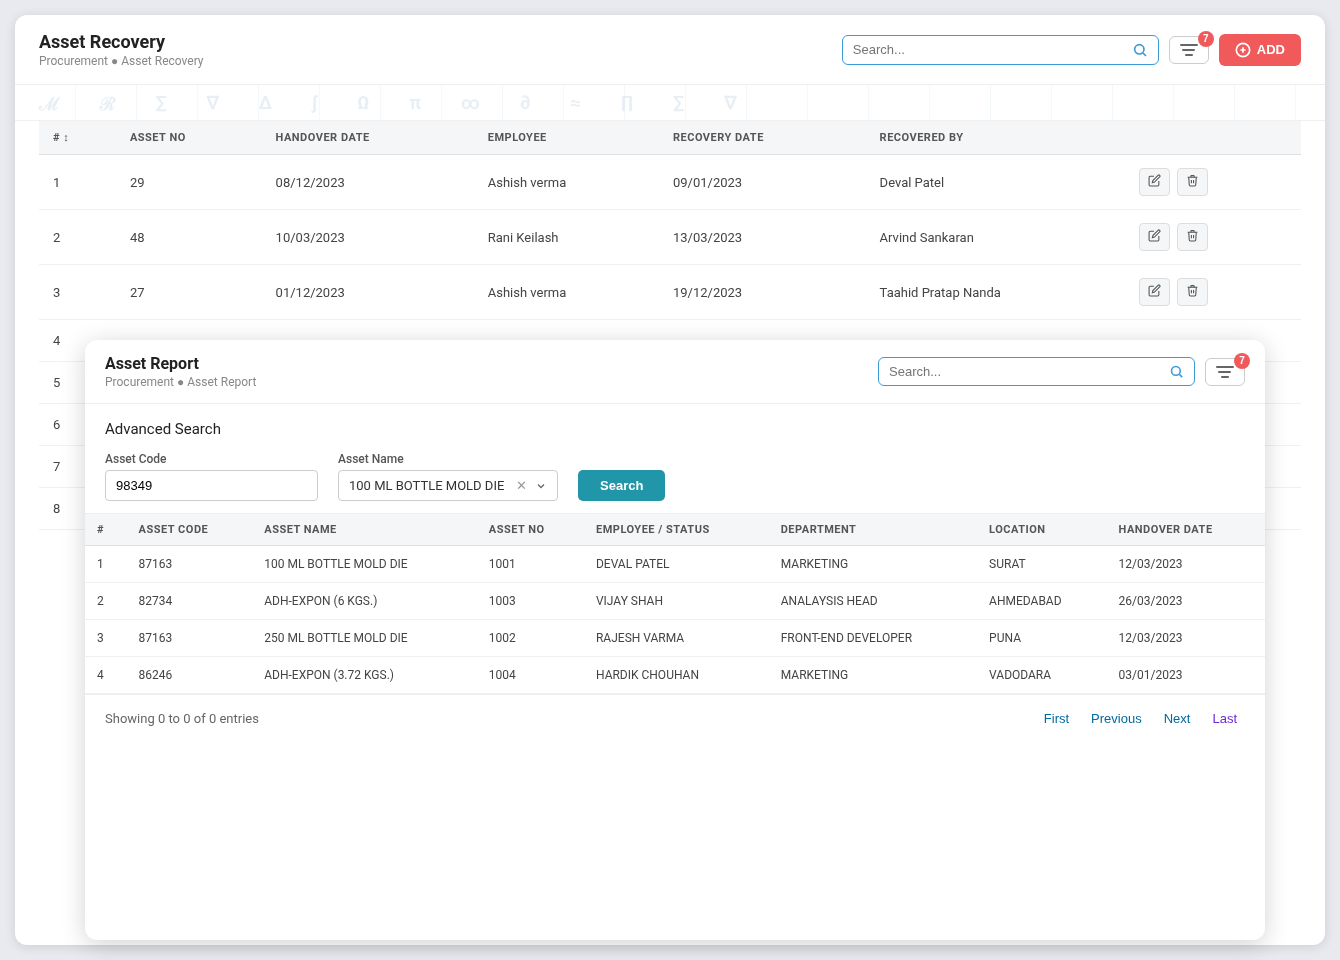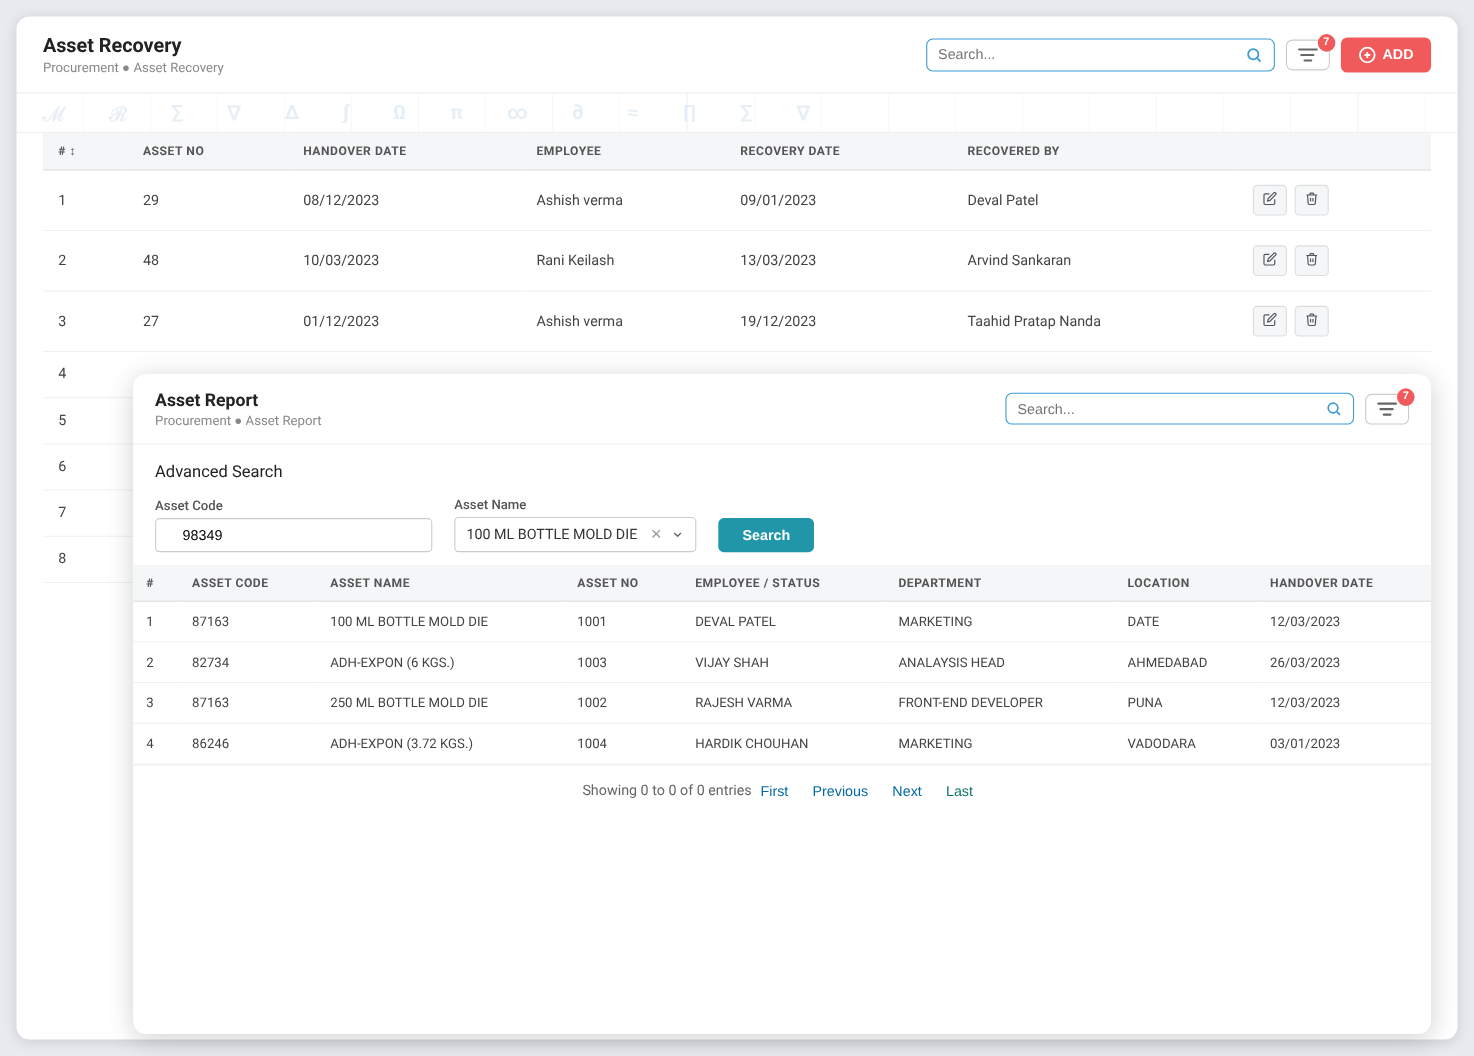--- a/index.html
+++ b/index.html
@@ -198,21 +198,20 @@
       top: 340px;
       left: 85px;
       right: 0px;
       bottom: 0px;
       background: #fff;
       border-radius: 12px;
       box-shadow: 0 4px 24px rgba(0,0,0,0.18);
       overflow: hidden;
       width: 1180px;
       height: 600px;
-      margin-left: 36px;
     }
 
     .card-front .card-header {
       padding: 14px 20px;
     }
 
     .card-front .card-title-area h2 {
       font-size: 16px;
     }
 
@@ -243,23 +242,23 @@
 
     .field-group label {
       font-size: 12px;
       color: #555;
       font-weight: 500;
     }
 
     .field-group input[type="text"] {
       border: 1px solid #ccc;
       border-radius: 4px;
-      padding: 7px 24px;
-      font-size: 13px;
-      width: 252px;
+      padding: 7px 10px;
+      font-size: 13px;
+      width: 213px;
       outline: none;
     }
 
     .select-field {
       border: 1px solid #ccc;
       border-radius: 4px;
       padding: 7px 10px;
       font-size: 13px;
       width: 220px;
       background: #fff;
@@ -313,38 +312,38 @@
     .result-table td {
       padding: 11px 12px;
       border-bottom: 1px solid #f0f0f0;
       font-size: 12px;
       color: #444;
     }
 
     .pagination-bar {
       display: flex;
       align-items: center;
-      justify-content: center;
+      justify-content: space-between;
       padding: 12px 20px;
       border-top: 1px solid #eee;
       font-size: 13px;
       color: #666;
     }
 
     .pagination-btns {
       display: flex;
       gap: 6px;
     }
 
     .page-btn {
       background: none;
       border: none;
       padding: 4px 8px;
       cursor: pointer;
-      color: #0f766e;
+      color: #6d28d9;
       font-size: 13px;
     }
 
     .page-btn.active { color: #0369a1; font-weight: 400; }
     .page-btn.disabled { color: #0369a1; cursor: default; }
 
     
     .filter-lines {
       display: flex;
       flex-direction: column;
@@ -647,21 +646,21 @@
           </tr>
         </thead>
         <tbody id="result-table-body">
         <tr>
       <td class="row-num">1</td>
       <td>87163</td>
       <td>100 ML BOTTLE MOLD DIE</td>
       <td>1001</td>
       <td>DEVAL PATEL</td>
       <td>MARKETING</td>
-      <td>DATE</td>
+      <td>SURAT</td>
       <td>12/03/2023</td>
     </tr>
             <tr>
       <td class="row-num">2</td>
       <td>82734</td>
       <td>ADH-EXPON (6 KGS.)</td>
       <td>1003</td>
       <td>VIJAY SHAH</td>
       <td>ANALAYSIS HEAD</td>
       <td>AHMEDABAD</td>

